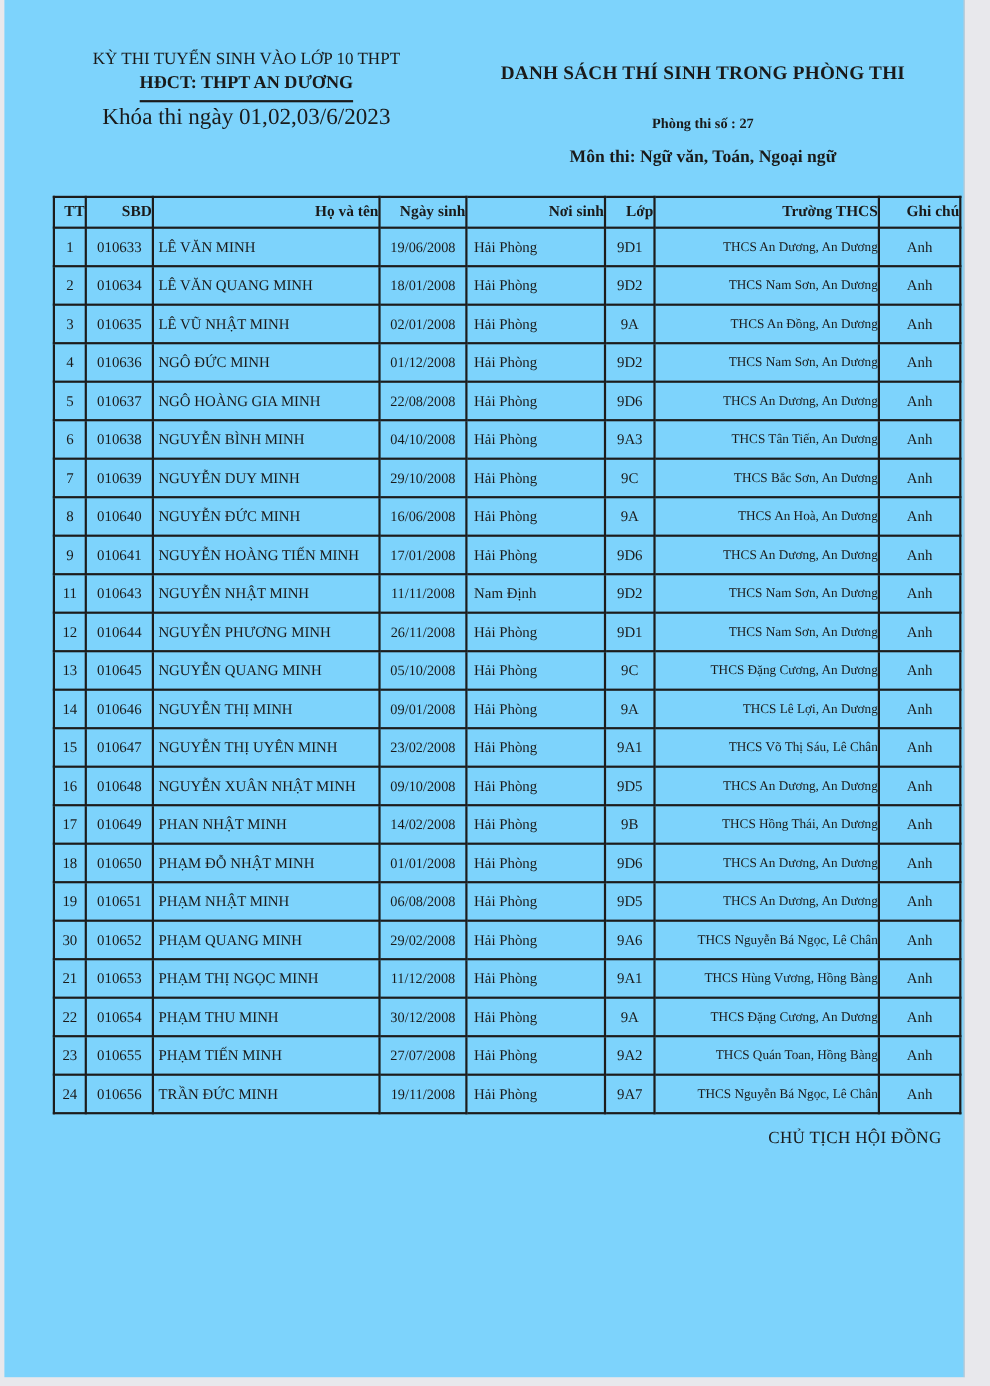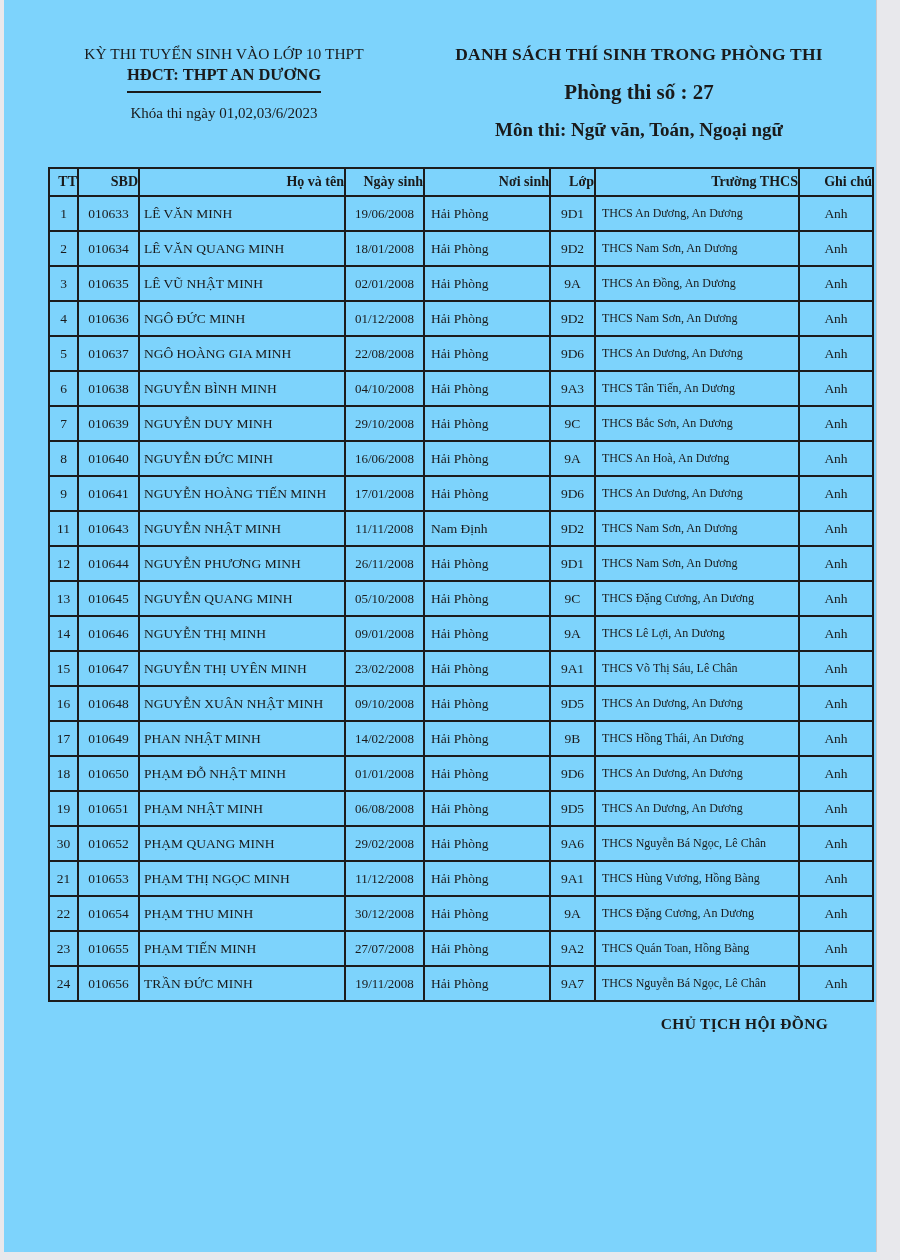--- a/index.html
+++ b/index.html
@@ -38,40 +38,40 @@
   }
   .council {
     display: inline-block;
     font-weight: bold;
     font-size: 16.5px;
     margin-top: 2px;
     padding-bottom: 5px;
     border-bottom: 2px solid #1a1a1a;
   }
   .dates {
-    margin-top: 11px;
-    font-size: 15px;
+    margin-top: 0;
+    font-size: 21px;
   }
   .header-right {
     flex: 1;
     text-align: center;
   }
   .doc-title {
     font-size: 17.5px;
     font-weight: bold;
     letter-spacing: 0.2px;
-    margin-top: 0;
+    margin-top: 12px;
   }
   .room {
-    font-size: 21px;
-    font-weight: bold;
-    margin-top: 15px;
+    font-size: 13px;
+    font-weight: bold;
+    margin-top: 27px;
   }
   .subjects {
-    font-size: 19px;
+    font-size: 16px;
     font-weight: bold;
     margin-top: 14px;
   }
   table.roster {
     border-collapse: collapse;
     table-layout: fixed;
     width: 824px;
     margin-left: 44px;
     margin-top: 26px;
   }
@@ -88,28 +88,28 @@
     font-weight: bold;
     text-align: right;
   }
   .roster td {
     height: 35px;
     font-size: 13.5px;
     font-weight: normal;
   }
   .roster td.align-center { text-align: center; }
   .roster td.align-left   { text-align: left; padding-left: 4px; }
-  .roster td.col-school   { font-size: 12px; padding-left: 6px; }
+  .roster td.col-school   { font-size: 12px; padding-left: 6px; text-align: right; }
   .roster td.col-dob      { font-size: 13px; }
   .roster td.col-birthplace { padding-left: 6px; }
   .footer {
     margin-top: 13px;
     text-align: right;
-    padding-right: 48px;
-    font-weight: bold;
+    padding-right: 20px;
+    font-weight: normal;
     font-size: 15.5px;
     letter-spacing: 0.3px;
   }
 </style>
 </head>
 <body>
 
 <div class="page">
 
   <div class="header">

